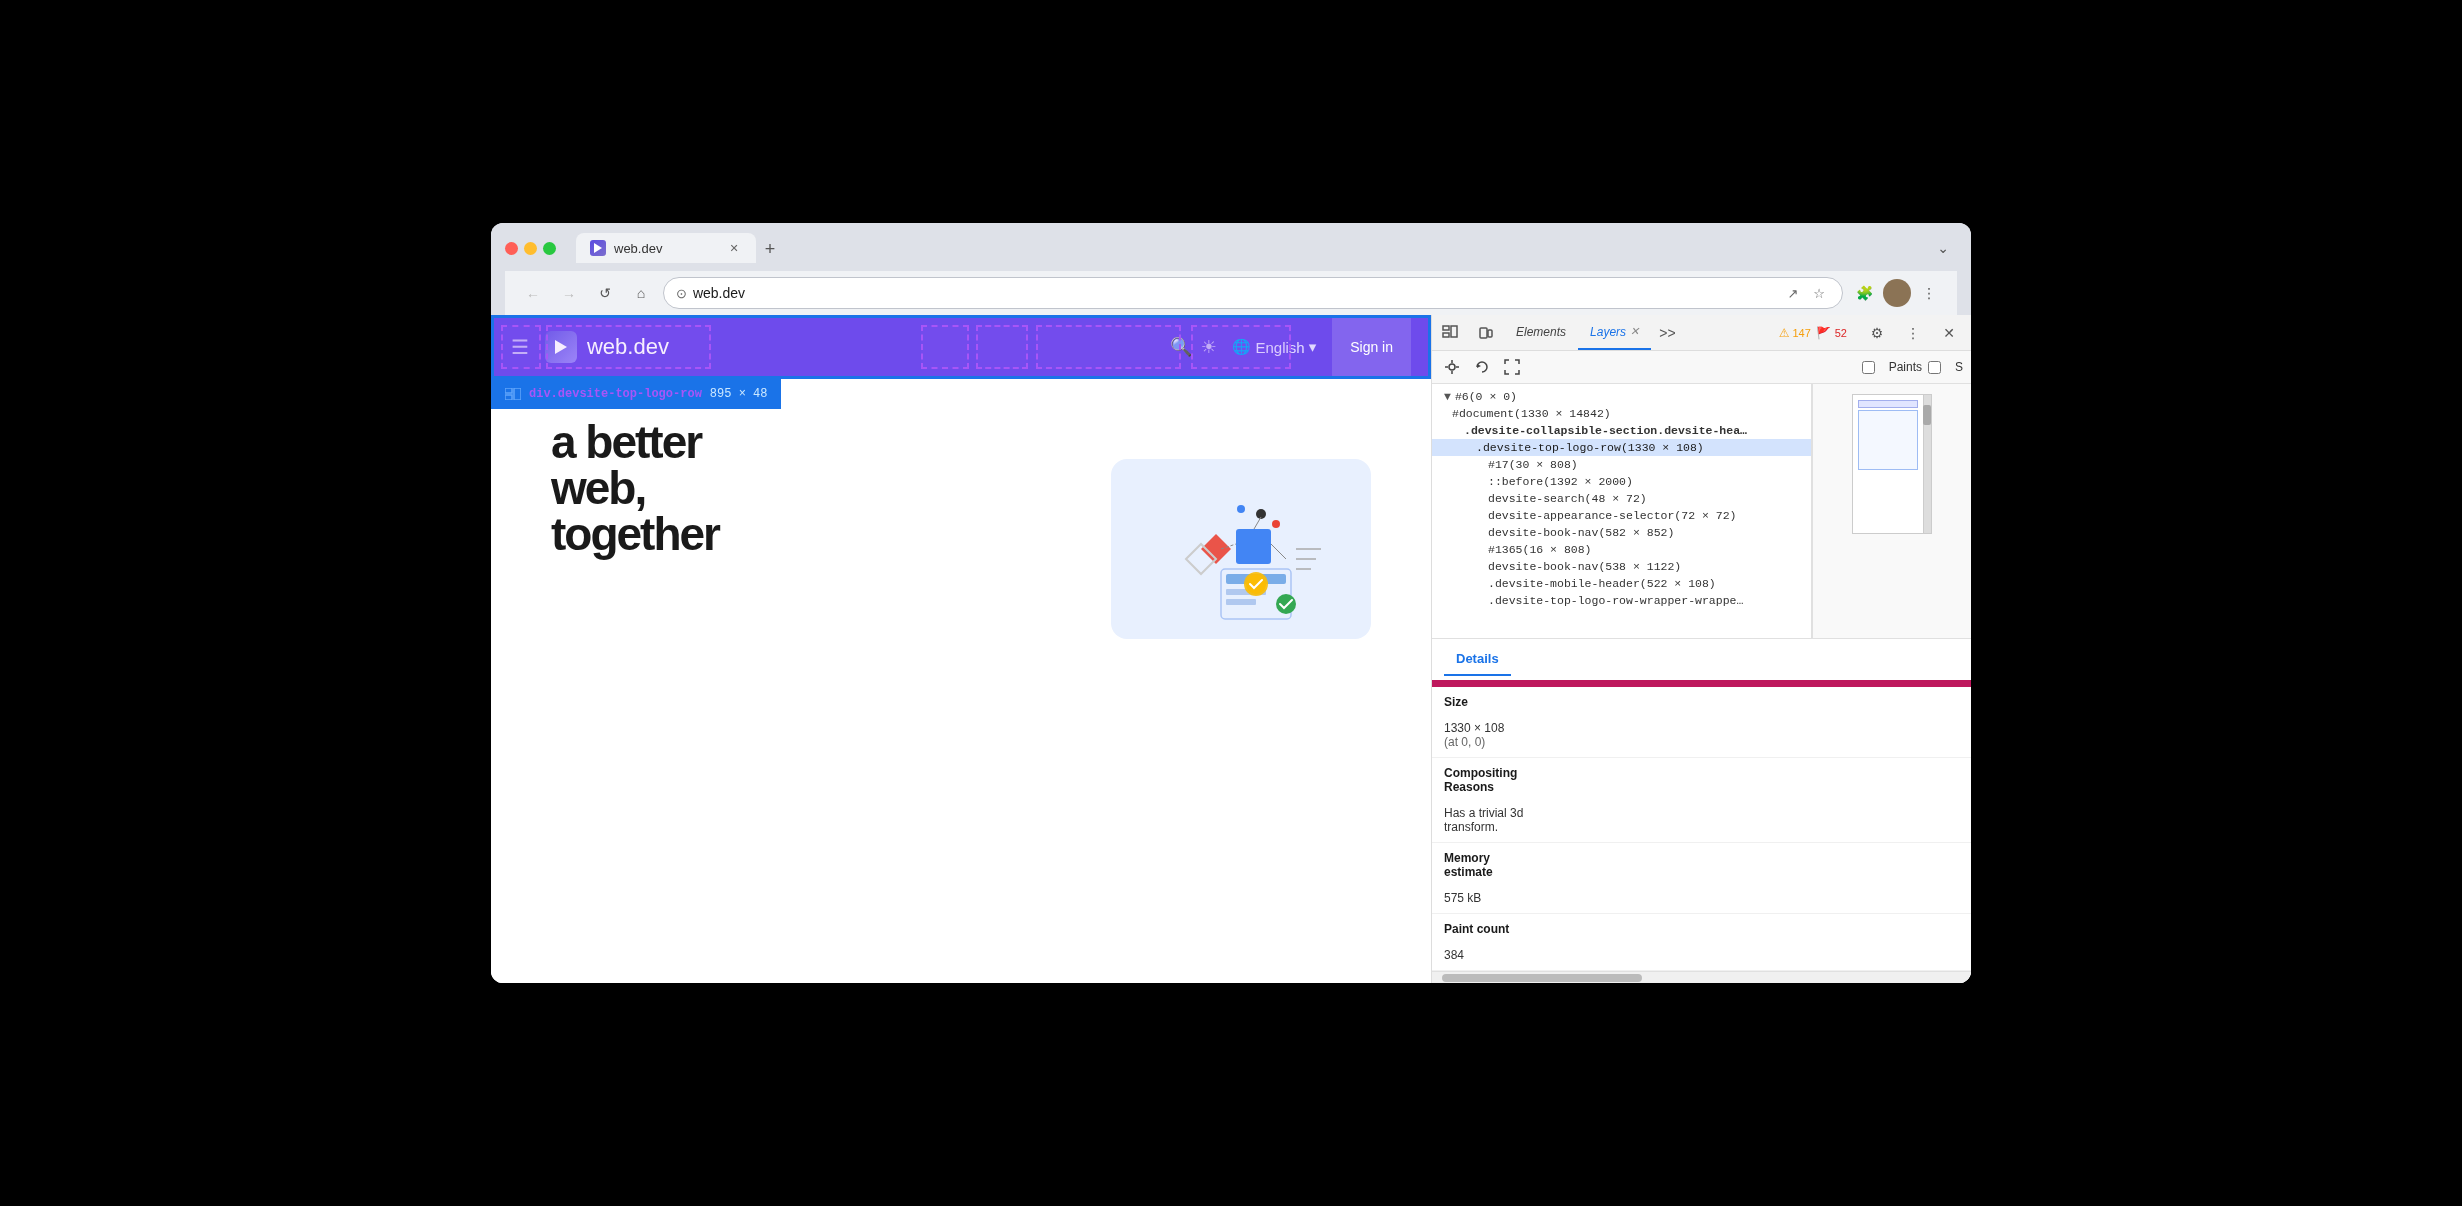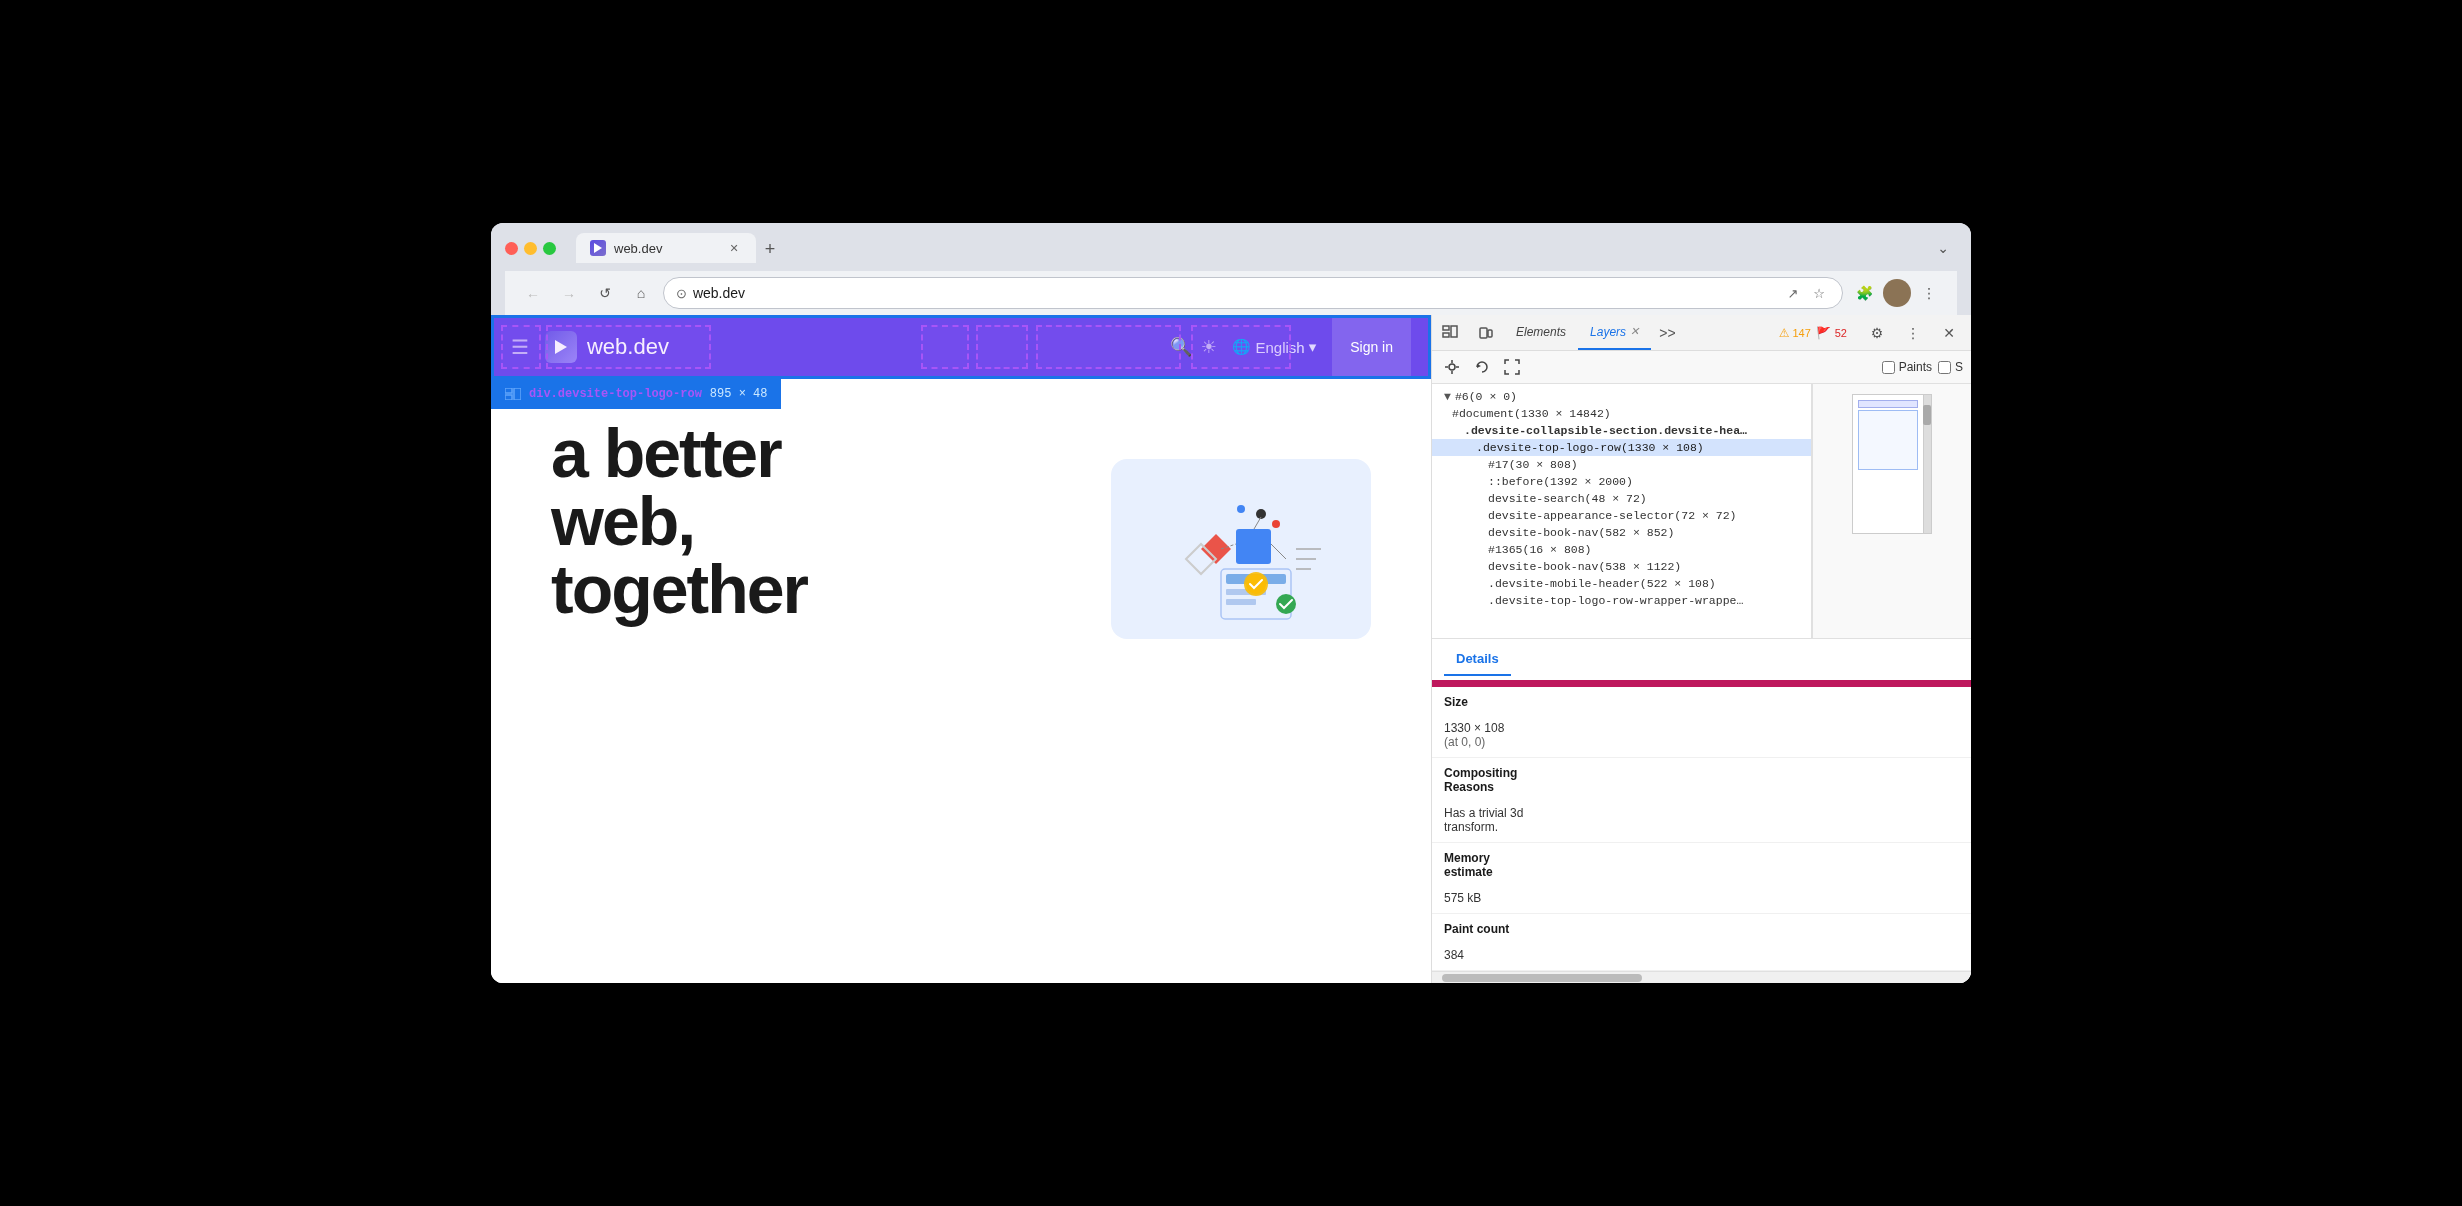--- a/index.html
+++ b/index.html
@@ -349,21 +349,21 @@
       z-index: 5;
     }
 
     
     .page-content {
       padding: 40px 60px;
       background: #fff;
     }
 
     .page-heading {
-      font-size: 68px;
+      font-size: 46px;
       font-weight: 900;
       color: #1a1a1a;
       line-height: 1.0;
       letter-spacing: -2px;
     }
 
     .page-description {
       font-size: 18px;
       color: #444;
       margin-top: 24px;
@@ -514,21 +514,21 @@
       justify-content: center;
       color: #444;
       font-size: 13px;
       cursor: pointer;
       border-radius: 3px;
     }
 
     .toolbar-checkbox {
       display: flex;
       align-items: center;
-      gap: 4px;
+      gap: 14px;
       font-size: 12px;
       color: #333;
     }
 
     
     .layers-tree {
       flex: 0 0 380px;
       overflow-y: auto;
       border-right: 1px solid #e0e0e0;
       padding: 4px 0;

